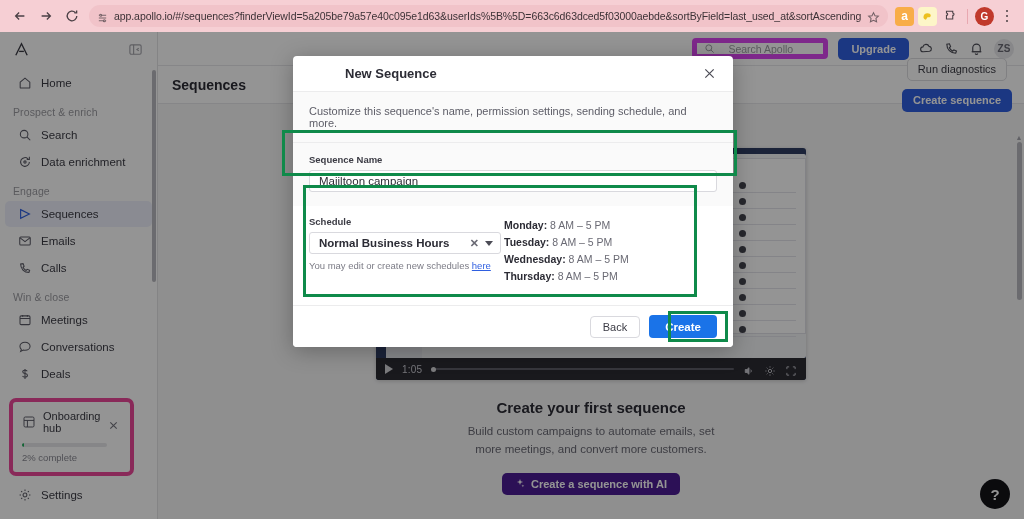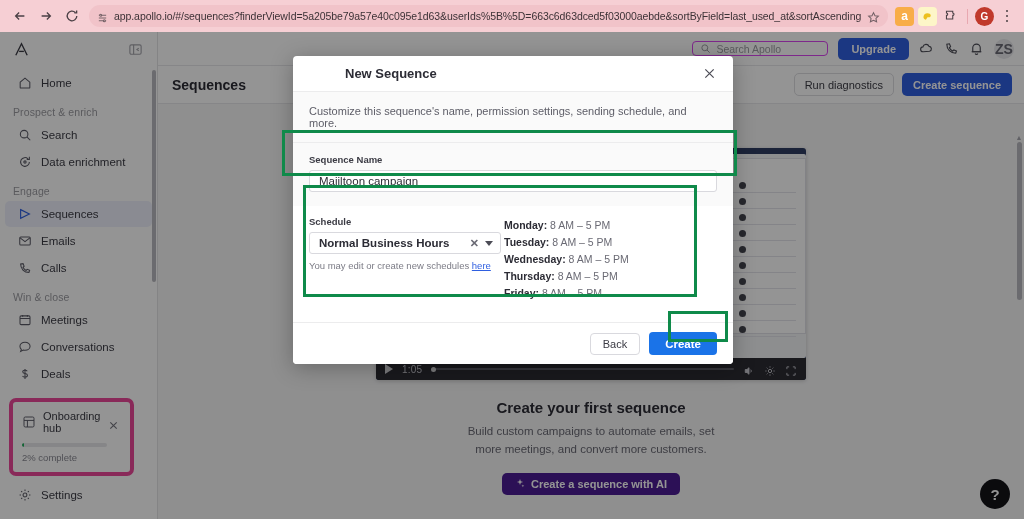--- a/index.html
+++ b/index.html
@@ -120,44 +120,44 @@
   .main {
     position: absolute; left: 158px; top: 0; right: 0; height: 487px;
     background: #f6f6f7; display: flex; flex-direction: column;
   }
   .app-topbar {
     height: 34px; background: #ffffff; border-bottom: 1px solid #e7e7ea;
     display: flex; align-items: center; justify-content: flex-end;
     padding: 0 10px; gap: 10px;
   }
   .search-box {
-    width: 136px; height: 15px; border: 1px solid #d946ef; border-radius: 4px;
-    display: flex; align-items: center; gap: 5px; padding: 0 7px;
+    width: 136px; height: 21px; border: 5px solid #d946ef; border-radius: 4px;
+    display: flex; align-items: center; gap: 13px; padding: 0 7px;
     font-size: 10.5px; color: #9b9ba1;
   }
   .search-box svg { flex: 0 0 auto; }
   .btn-upgrade {
     height: 22px; padding: 0 13px; border-radius: 5px;
     background: #2f5fe0; color: #ffffff; font-size: 11px; font-weight: 600;
     display: flex; align-items: center;
   }
   .top-ico { width: 15px; height: 15px; color: #4c4c56; }
   .user-av {
     width: 20px; height: 20px; border-radius: 50%;
     background: #e8e8ec; color: #6a6a74;
-    font-size: 14px; font-weight: 600;
+    font-size: 10px; font-weight: 600;
     display: flex; align-items: center; justify-content: center;
     text-transform: uppercase;
   }
   .page-head {
     height: 38px; background: #ffffff; border-bottom: 1px solid #e7e7ea;
     display: flex; align-items: center; padding: 0 12px 0 14px;
   }
   .page-title { font-size: 14px; font-weight: 600; color: #2c2c35; }
-  .page-head-actions { margin-left: auto; display: flex; align-items: center; gap: 8px; }
+  .page-head-actions { margin-left: auto; display: flex; align-items: center; gap: 8px; flex-direction: column; }
   .btn-ghost {
     height: 23px; padding: 0 10px; border: 1px solid #dcdce0; border-radius: 5px;
     background: #fff; font-size: 11px; color: #3b3b44;
     display: flex; align-items: center;
   }
   .btn-primary {
     height: 23px; padding: 0 11px; border-radius: 5px;
     background: #2f5fe0; color: #fff; font-size: 11px; font-weight: 600;
     display: flex; align-items: center;
   }
@@ -645,24 +645,20 @@
           <span>8 AM – 5 PM</span>
         </div>
         <div class="day-line">
           <span class="day-name">Wednesday:</span>
           <span>8 AM – 5 PM</span>
         </div>
         <div class="day-line">
           <span class="day-name">Thursday:</span>
           <span>8 AM – 5 PM</span>
         </div>
-        <div class="day-line">
-          <span class="day-name">Friday:</span>
-          <span>8 AM – 5 PM</span>
-        </div>
       </div>
     </div>
   </div>
 
   <div class="modal-foot">
     <div class="btn-back">Back</div>
     <div class="btn-create" style="background: rgb(26, 115, 232); text-align: right;">Create</div>
   </div>
 </div>
 

